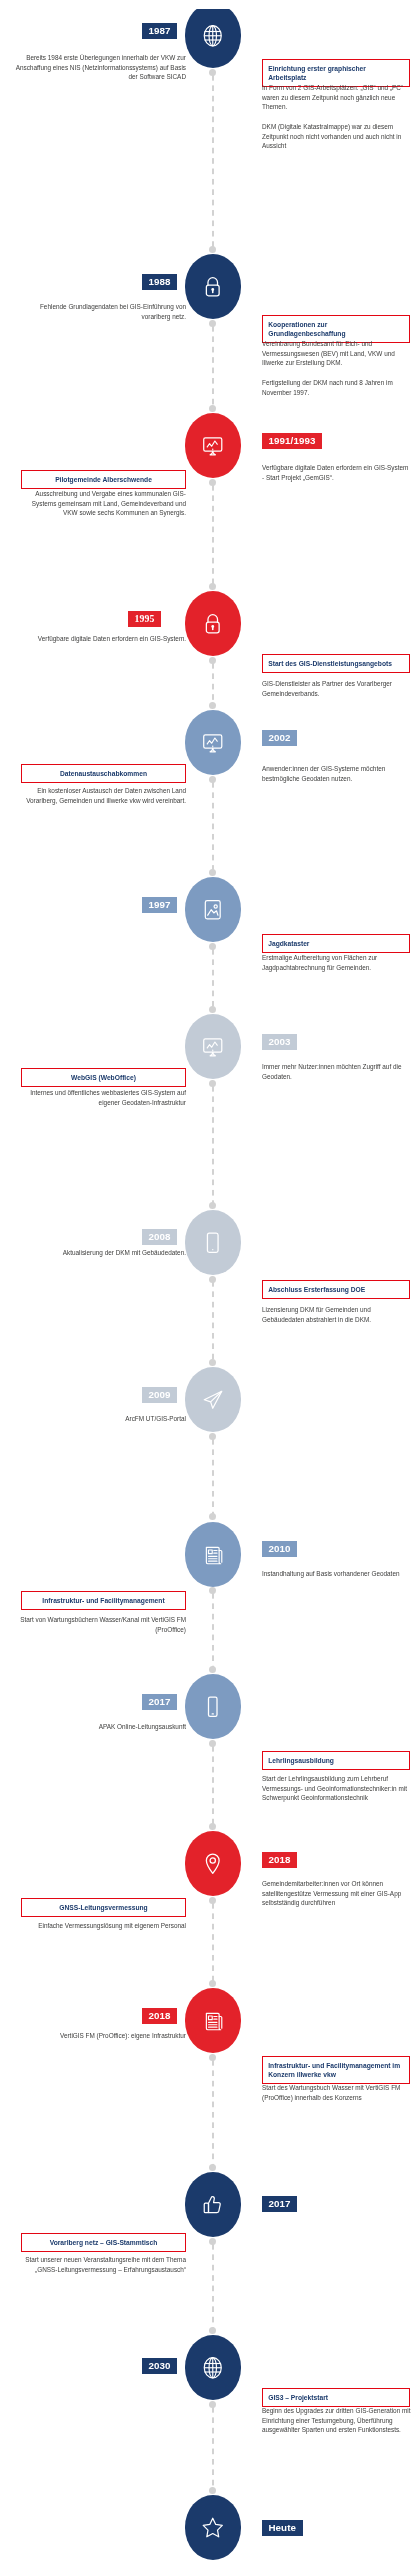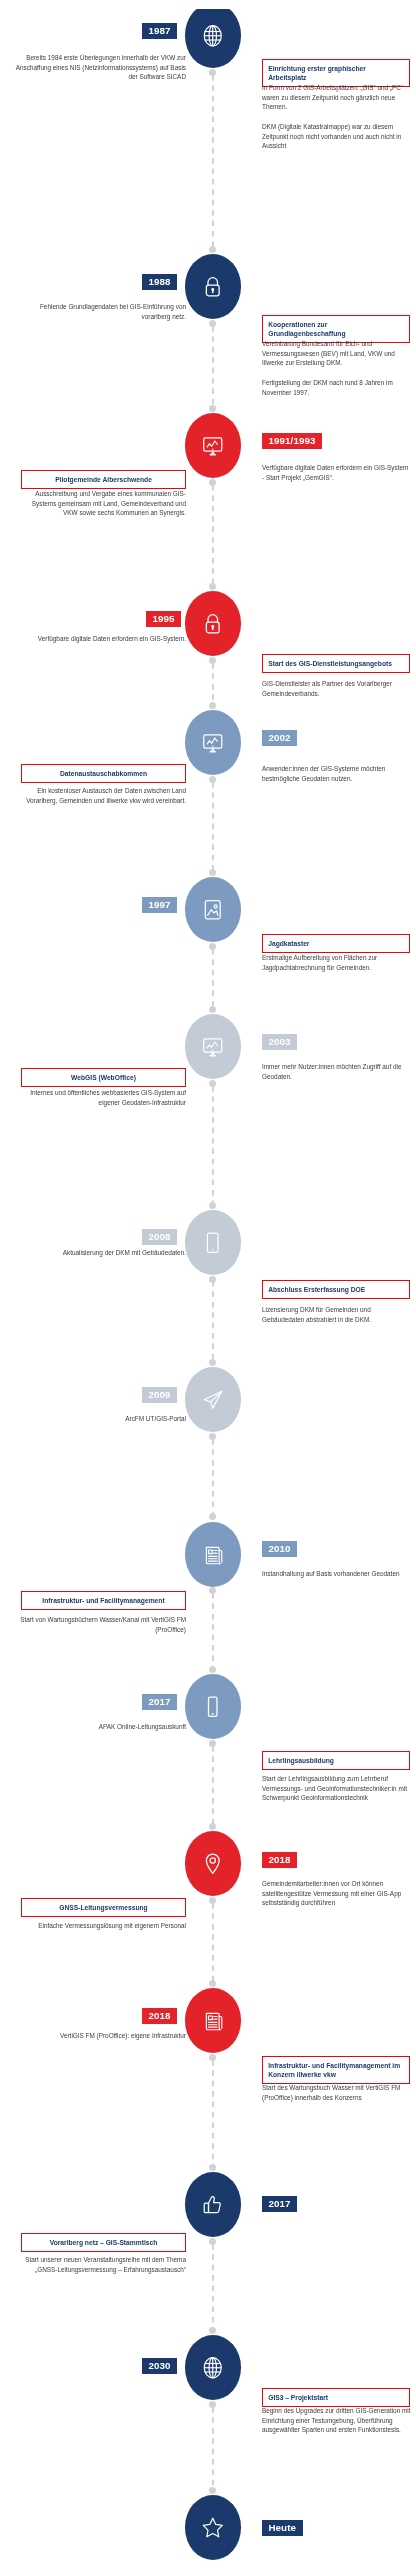--- a/index.html
+++ b/index.html
@@ -208,21 +208,21 @@
       <div class="node c-red" style="top:582px">
              <span>
           <svg class="ic" viewBox="0 0 48 48" fill="none" stroke="#fff" stroke-width="2.4" stroke-linecap="round">
       <path d="M15 21 v-5 a9 9 0 0 1 18 0 v5"></path>
       <rect x="12" y="21" width="24" height="20" rx="4"></rect>
       <circle cx="24" cy="29" r="2.6" fill="#fff" stroke="none"></circle>
       <path d="M24 31.2 v3.6" stroke-width="3"></path>
    </svg>
         </span>
            </div>
-      <div class="year left c-red" style="top:602px;right:236px;">1995</div>
+      <div class="year left c-red" style="top:602px;right:256px;font-family:Liberation Serif, serif;">1995</div>
       <div class="cap left" style="top:625px">Verfügbare digitale Daten erfordern ein GIS-System.</div>
       <div class="hl right" style="top:645px">Start des GIS-Dienstleistungsangebots</div>
       <div class="body right" style="top:670px">GIS-Dienstleister als Partner des Vorarlberger Gemeindeverbands.</div>
       <div class="node c-midblue" style="top:701px">
              <span>
           <svg class="ic" viewBox="0 0 48 48" fill="none" stroke="#fff" stroke-width="2.3" stroke-linejoin="round">
       <rect x="7" y="9" width="34" height="25" rx="3"></rect>
       <polyline points="13,27 18,20 22,25 28,15 33,22" stroke-width="2.1"></polyline>
       <circle cx="24" cy="30.5" r="1.3" fill="#fff" stroke="none"></circle>
       <path d="M19 41 q5 -2 5 -7 q0 5 5 7 z"></path>

